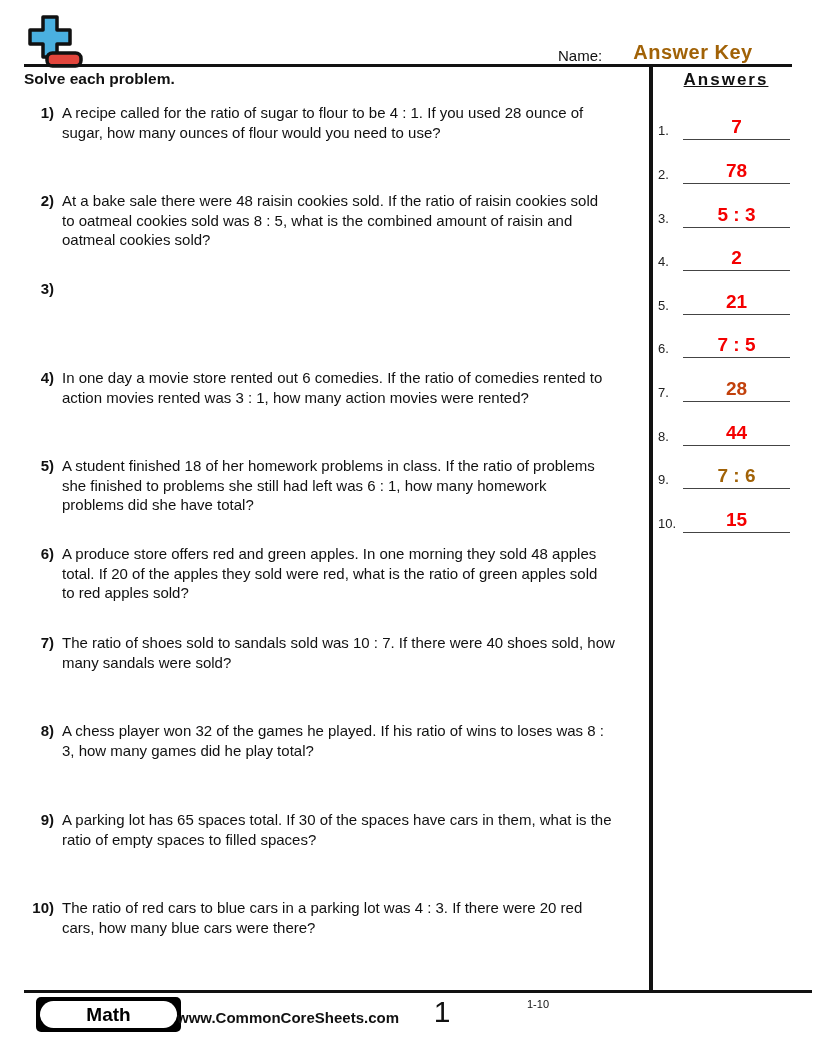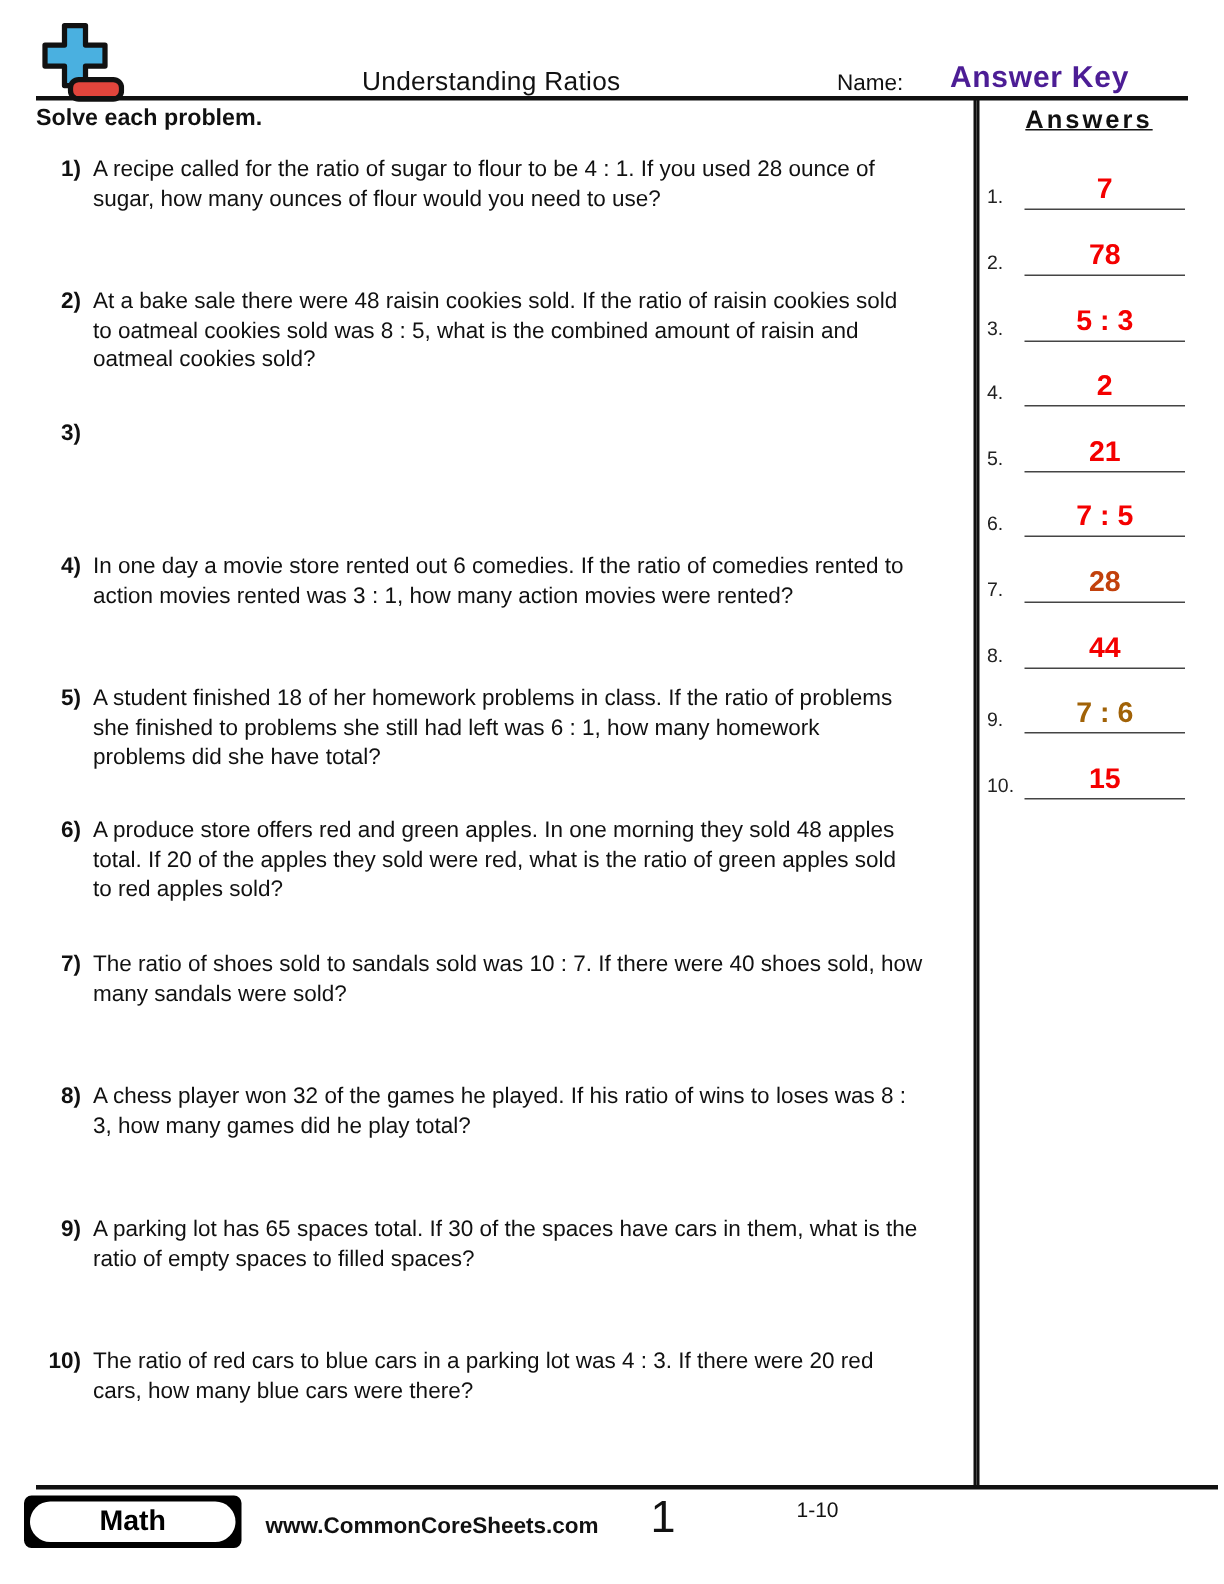--- a/index.html
+++ b/index.html
@@ -45,53 +45,52 @@
     position: absolute; left: 26px; bottom: 2px; width: 107px;
     text-align: center; font-size: 19px; font-weight: bold;
   }
   
   .problem { position: absolute; left: 30px; width: 620px; display: flex; }
   .problem .pnum { font-size: 15px; font-weight: bold; min-width: 24px; text-align: right; margin-right: 8px; line-height: 19.5px; }
   .problem .ptxt { font-size: 15px; line-height: 19.5px; }
   
   .footer-rule { position: absolute; top: 990px; left: 24px; width: 788px; height: 3px; background: #111; }
   .subject-badge {
-    position: absolute; left: 16px; top: 997px; width: 145px; height: 35px;
+    position: absolute; left: 36px; top: 997px; width: 145px; height: 35px;
     background: #000; border-radius: 5px; padding: 4px;
   }
   .subject-badge .pill {
     width: 100%; height: 100%; background: #fff; border-radius: 14px;
     display: flex; align-items: center; justify-content: center;
     font-size: 19px; font-weight: bold; color: #000;
   }
   .website { position: absolute; left: 177px; top: 1009px; font-size: 15px; font-weight: bold; }
   .page-number { position: absolute; left: 424px; top: 995px; width: 36px; text-align: center; font-size: 30px; font-weight: 400; }
   .score-area { position: absolute; left: 527px; top: 996px; display: flex; align-items: flex-start; }
-  .score-label { font-size: 14px; width: 32px; text-align: right; margin-right: 18px; padding-top: 2px; }
+  .score-label { font-size: 11px; width: 32px; text-align: left; margin-right: 18px; padding-top: 2px; }
   .score-table { display: flex; }
   .score-cell {
     width: 24.8px; height: 19px; border: 1.2px solid #222; margin-left: -1.2px;
     display: flex; align-items: center; justify-content: center;
     font-size: 13px; background: #fff;
   }
 </style>
 </head>
 <body>
 
 <div class="page">
 
   <div class="logo">
     <svg width="60" height="54" viewBox="0 0 60 54">
       <path d="M 20 3 H 34 V 16 H 47 V 30 H 34 V 43 H 20 V 30 H 7 V 16 H 20 Z" fill="#4ab0e0" stroke="#111" stroke-width="3.5" stroke-linejoin="round"></path>
       <rect x="24" y="39" width="34" height="13" rx="5.5" fill="#e2453c" stroke="#111" stroke-width="3.5"></rect>
     </svg>
   </div>
-  <div class="title">Understanding Ratios</div>
   <div class="name-label">Name:</div>
-  <div class="answer-key" style="color: #4c1d95;">Answer Key</div>
+  <div class="answer-key" style="color: #a16207;">Answer Key</div>
   <div class="top-rule"></div>
   <div class="instructions">Solve each problem.</div>
 
   <div class="divider"></div>
 
   <div class="answers-heading">Answers</div>
   <div id="answer-rows">
       <div class="answer-row" style="top: 110px;">
         <span class="anum">1.</span>
         <span class="aval" style="color: rgb(244, 0, 0);">7</span>

